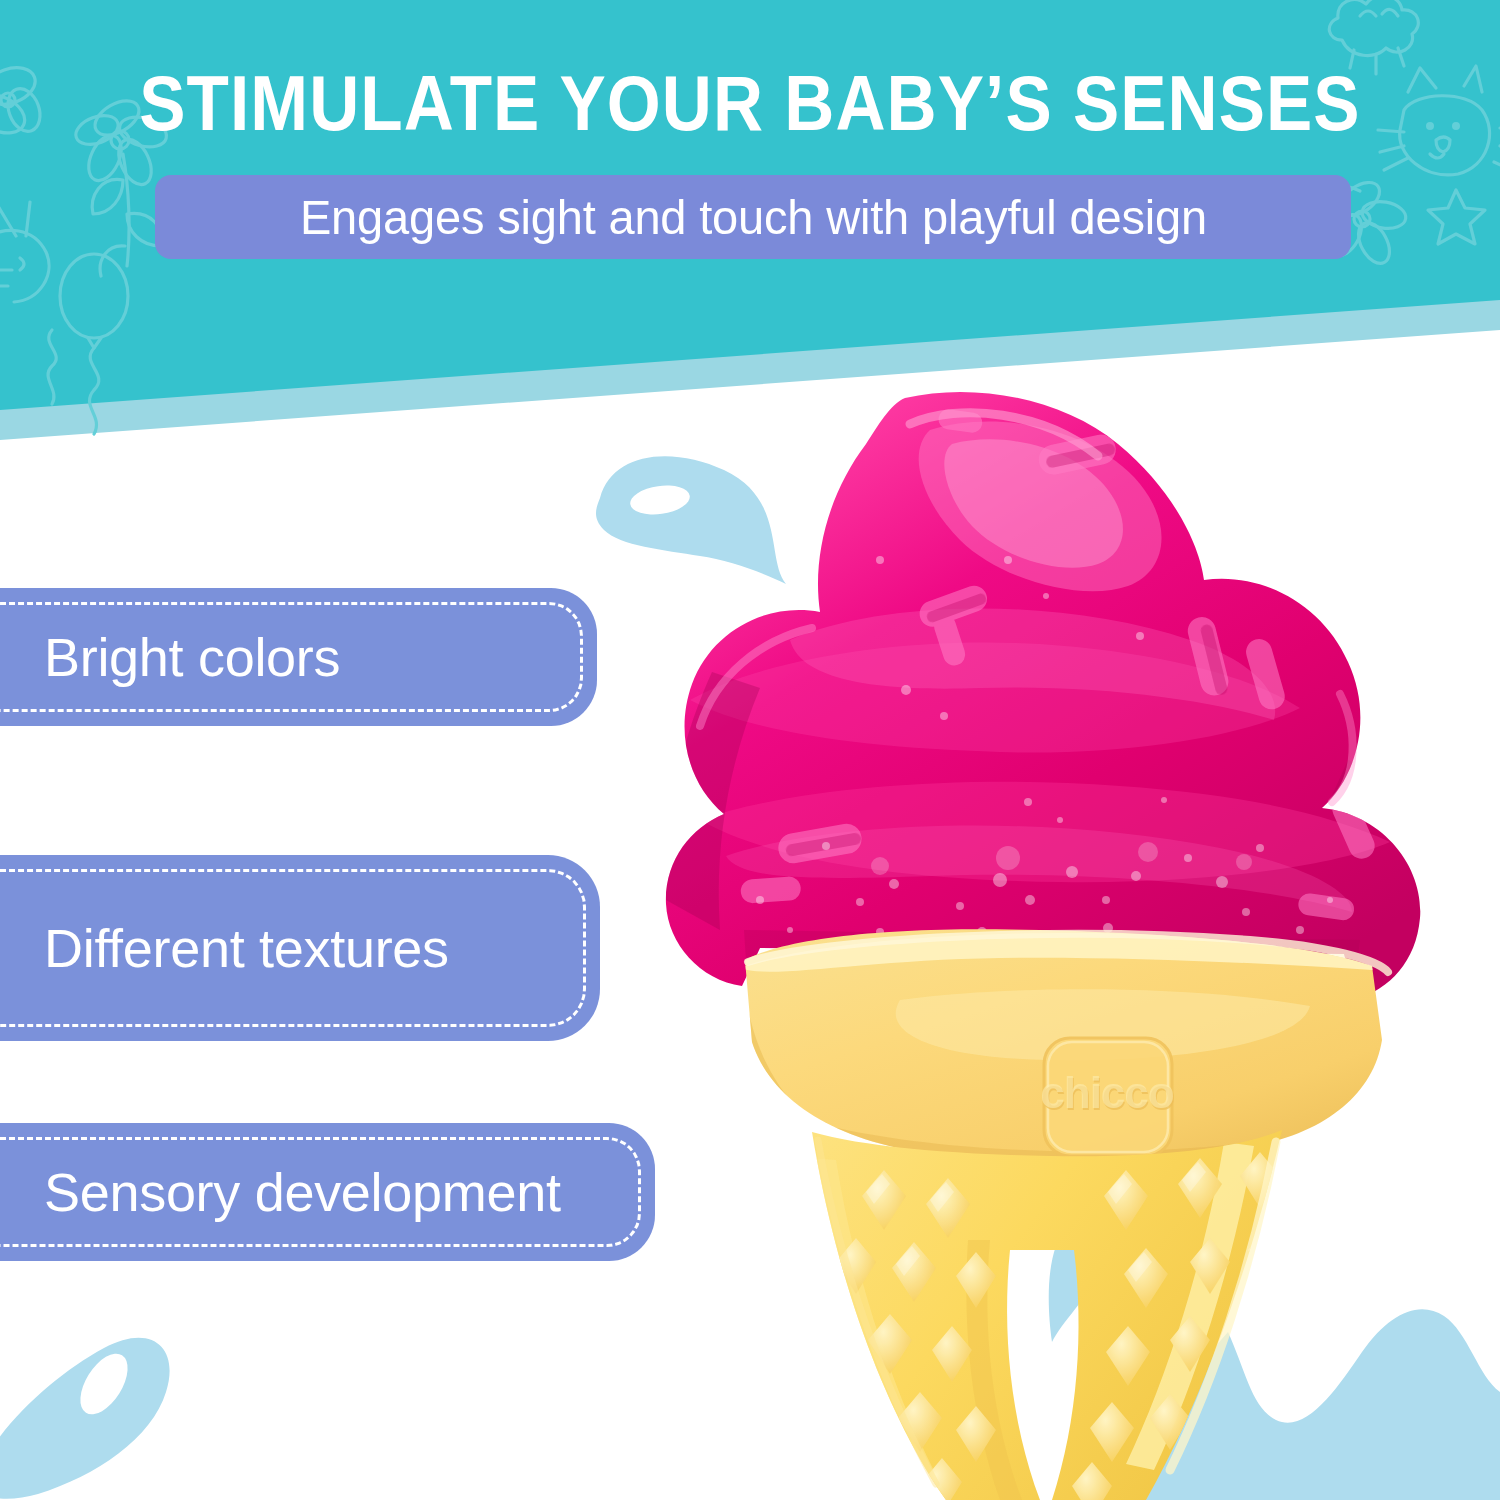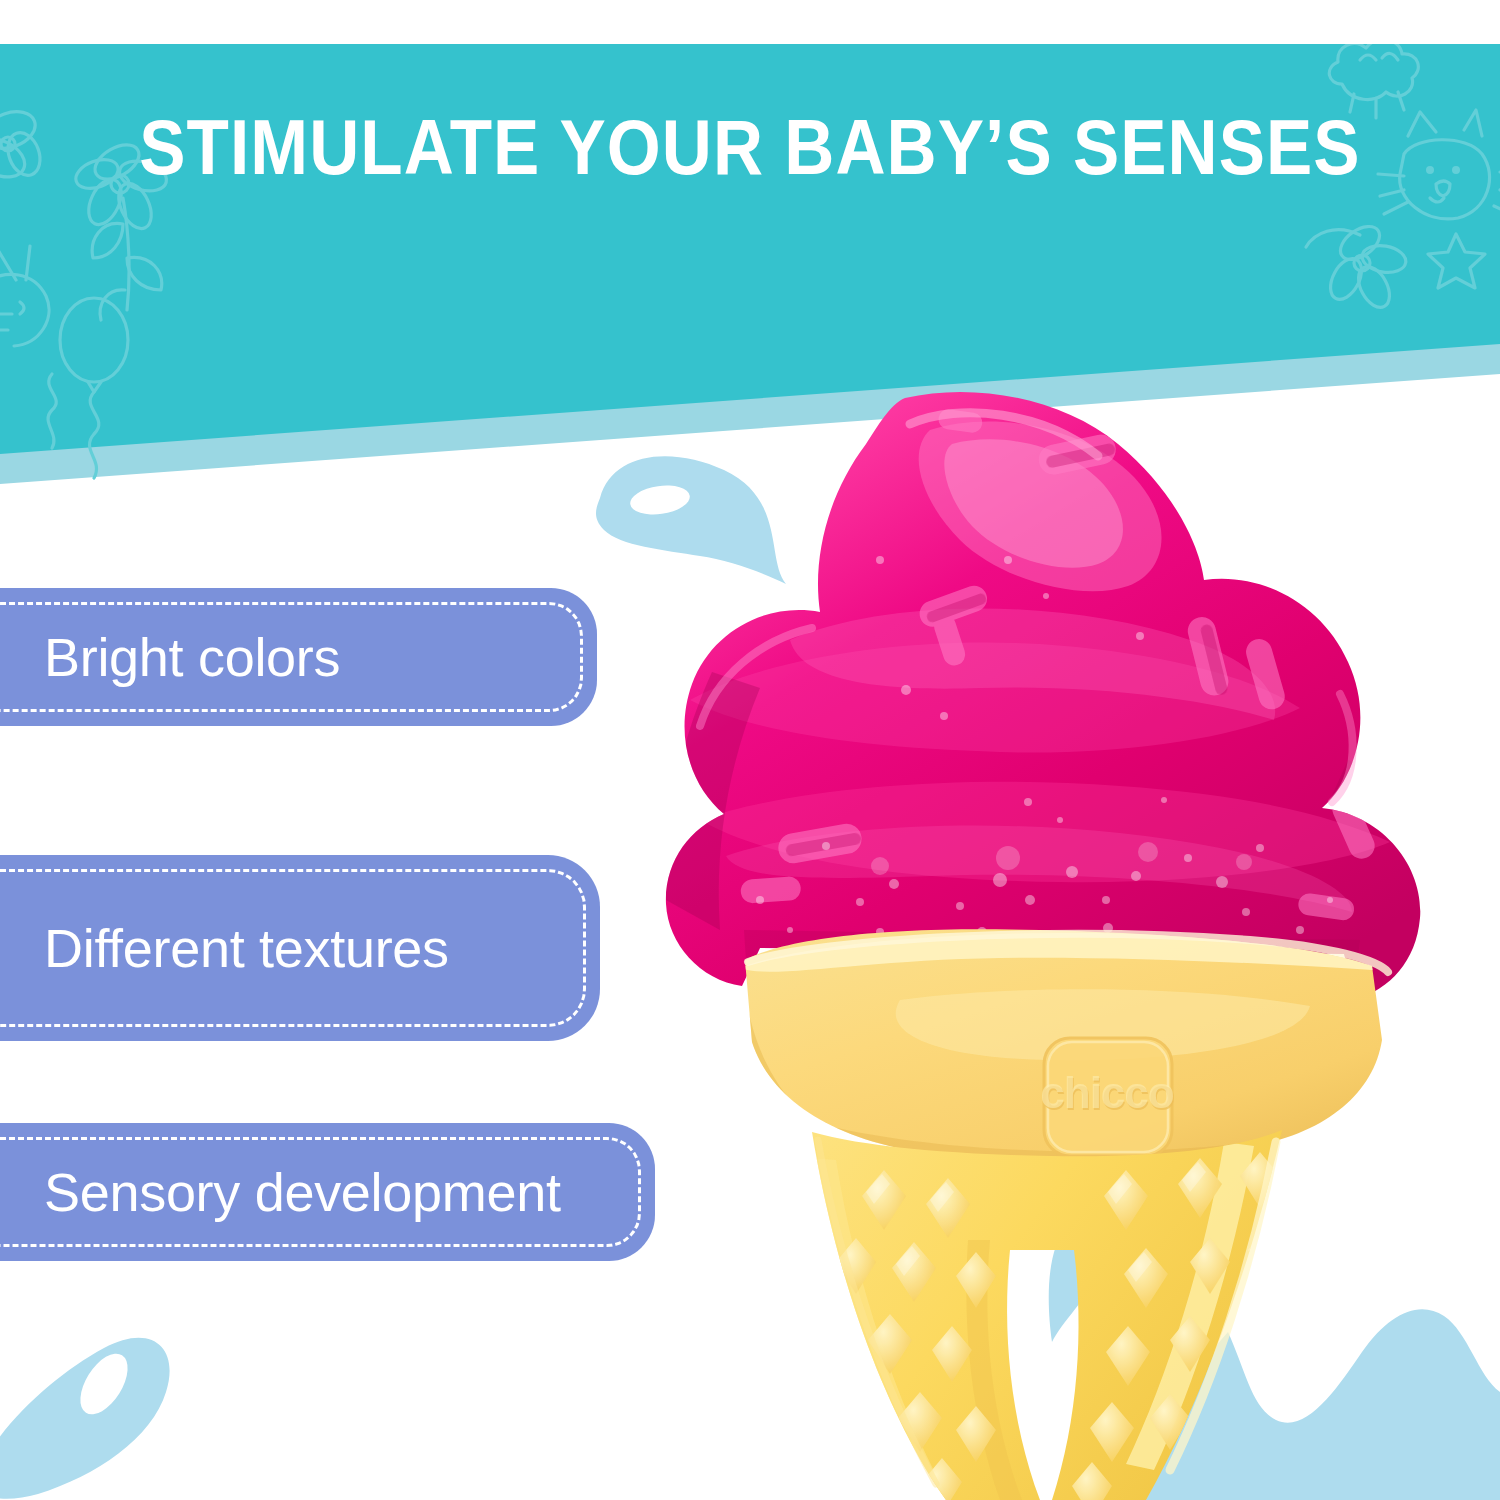--- a/index.html
+++ b/index.html
@@ -6,21 +6,21 @@
   html,body { width:1500px; height:1500px; }
   body {
     font-family:"Liberation Sans", sans-serif;
     background:#ffffff;
     overflow:hidden;
     position:relative;
   }
   #stage { position:absolute; inset:0; width:1500px; height:1500px; overflow:hidden; background:#fff; }
 
   
-  .header-wrap { position:absolute; left:0; top:0; width:1500px; height:440px; overflow:hidden;margin-top:44px; }
+  .header-wrap { position:absolute; left:0; top:0; width:1500px; height:440px; overflow:hidden; }
   .header-svg { position:absolute; left:0; top:0; }
   .doodles { position:absolute; left:0; top:0; width:1500px; height:440px; pointer-events:none; }
 
   .title {
     position:absolute; left:0; top:60px; width:1500px;
     text-align:center;
     color:#ffffff;
     font-size:77px;
     line-height:86px;
     font-weight:bold;
@@ -157,20 +157,23 @@
           <circle cx="22" cy="24" r="8"></circle>
           <path d="M20 -4 C-4 -16 -26 -6 -34 8"></path>
         </g>
 
         <path d="M52 330 C40 344 66 354 52 366 C40 378 60 390 52 404"></path>
       </g>
     </svg>
 
     <div class="title">STIMULATE YOUR BABY’S SENSES</div>
 
+    <div class="subtitle-band">
+      <div class="subtitle-text">Engages sight and touch with playful design</div>
+    </div>
   </div>
 
   <svg class="deco" width="1500" height="1500" viewBox="0 0 1500 1500">
     <g fill="#aedcee">
 
       <g>
         <path d="M600 498 C612 452 672 446 724 470 C786 499 766 560 786 584 C766 574 730 560 700 556 C664 550 620 546 604 530 C592 518 596 508 600 498 Z"></path>
         <ellipse cx="660" cy="500" rx="30" ry="14" transform="rotate(-8 660 500)" fill="#ffffff"></ellipse>
       </g>
 

